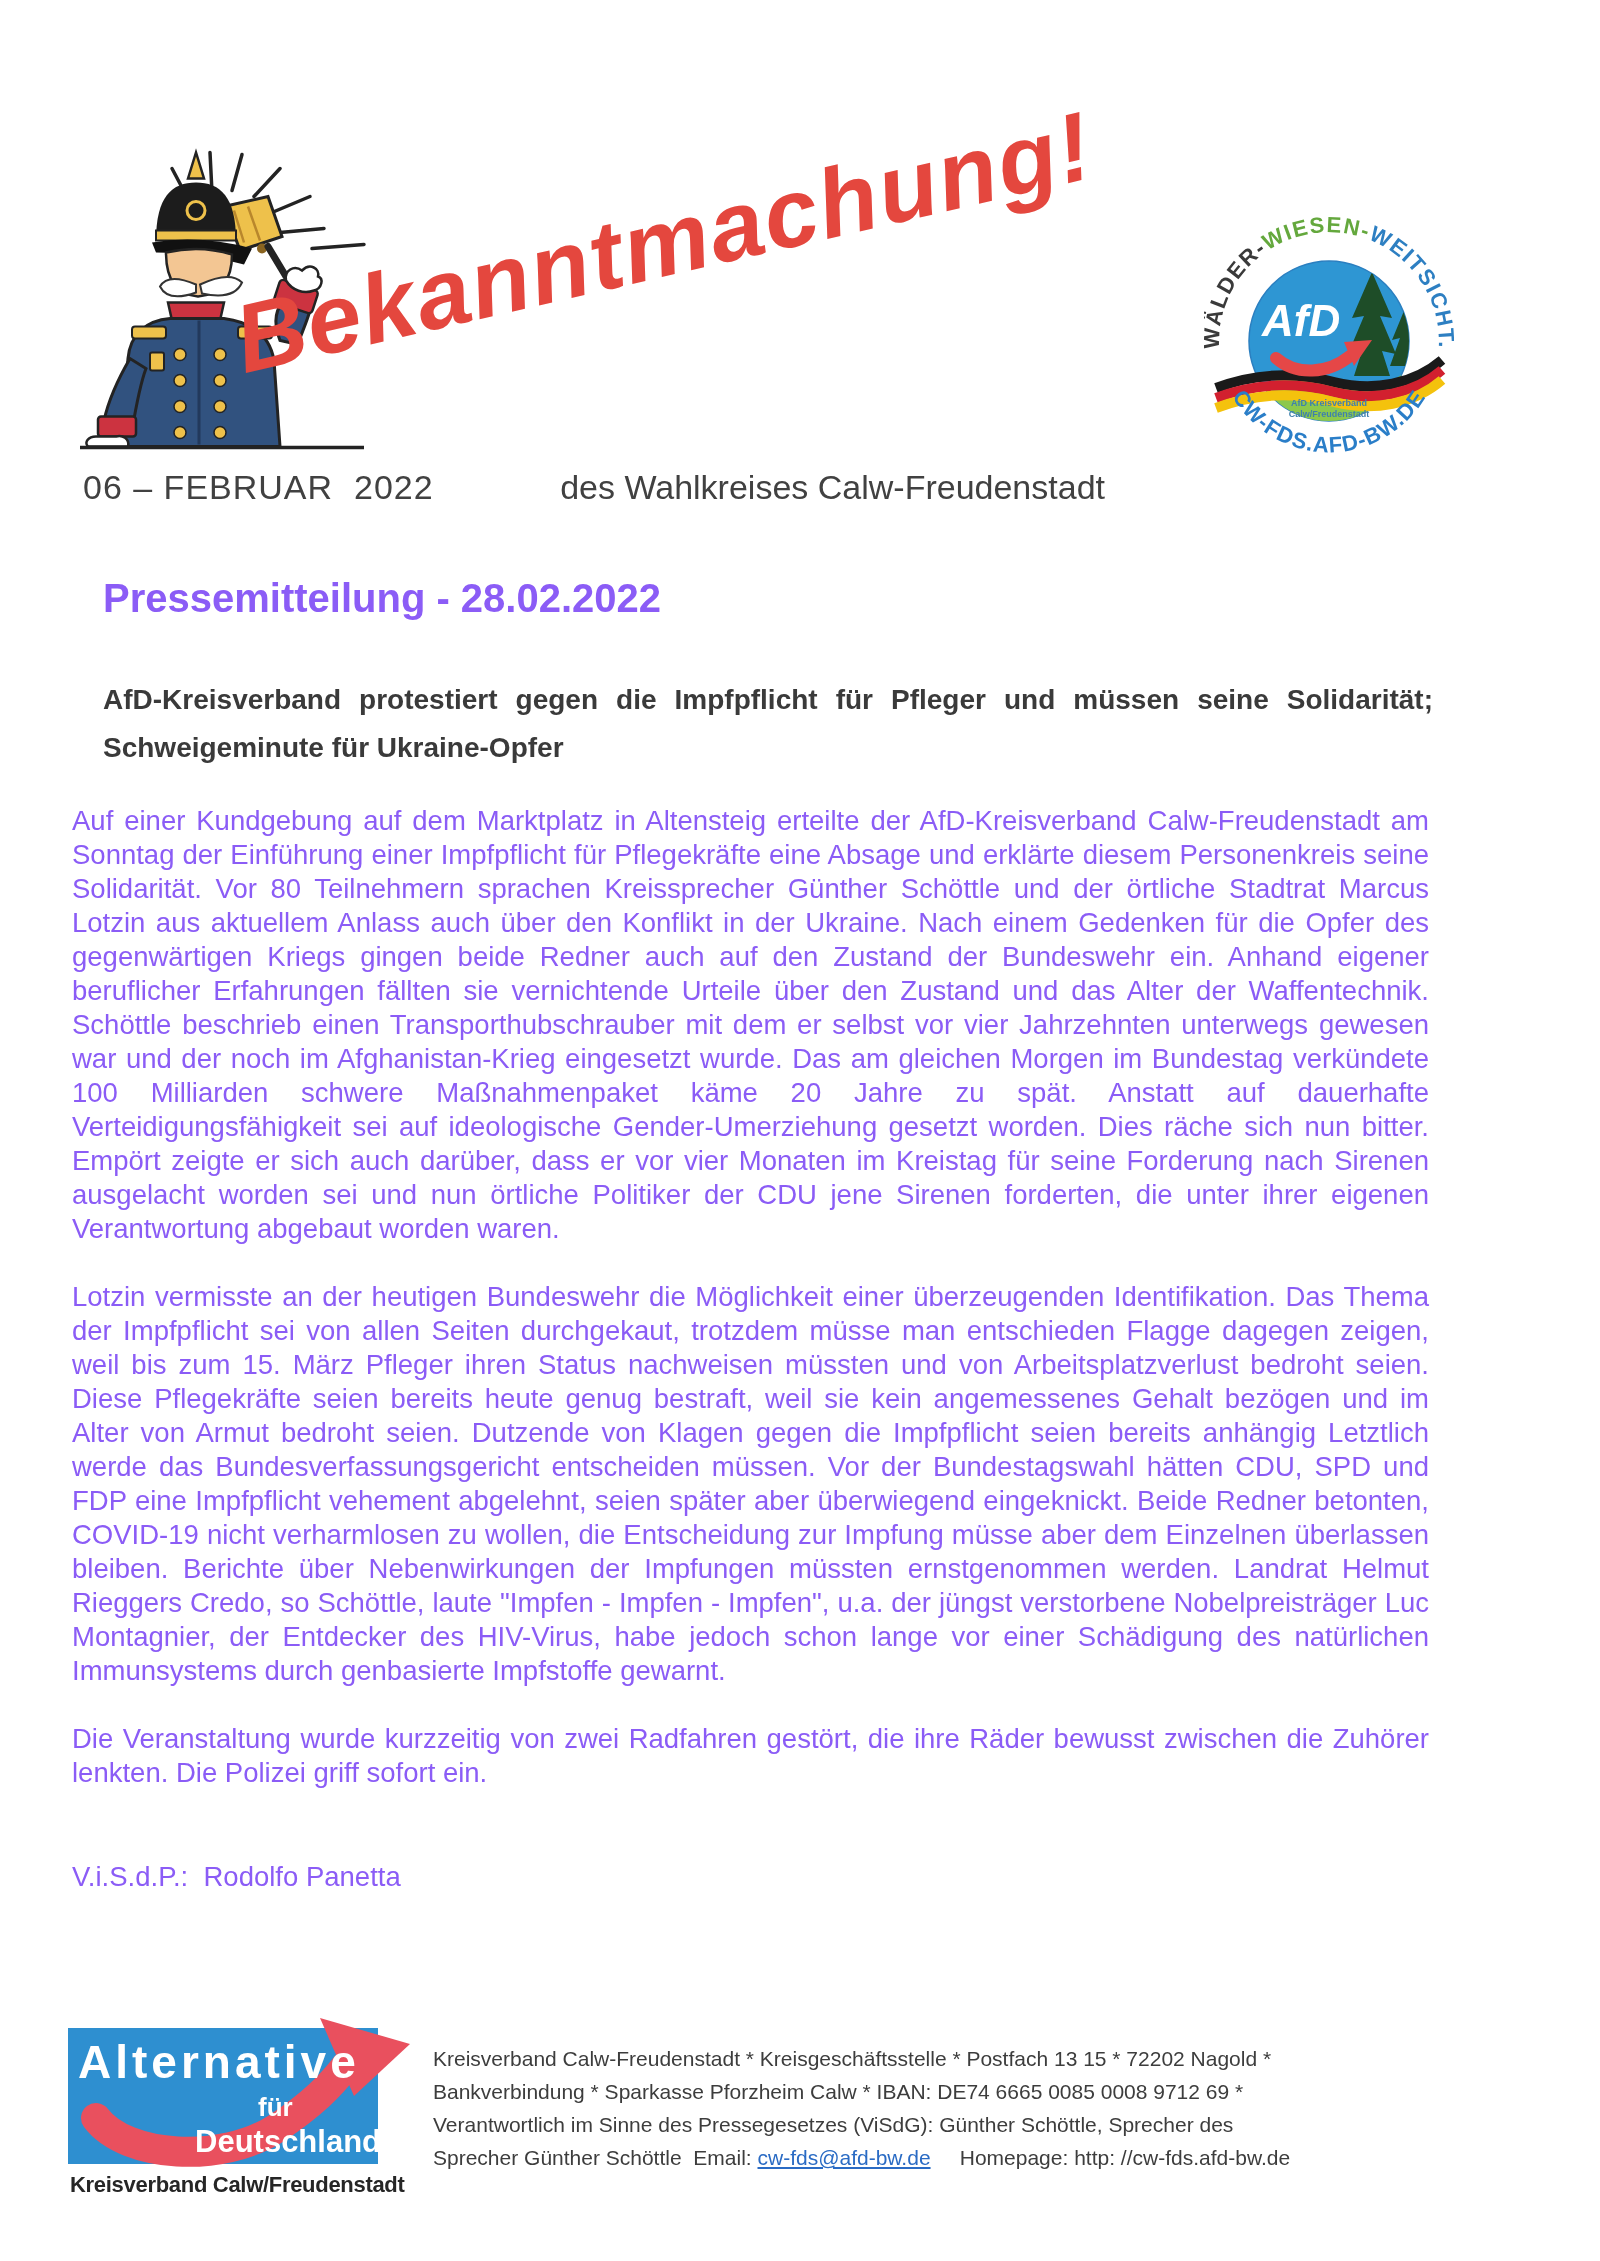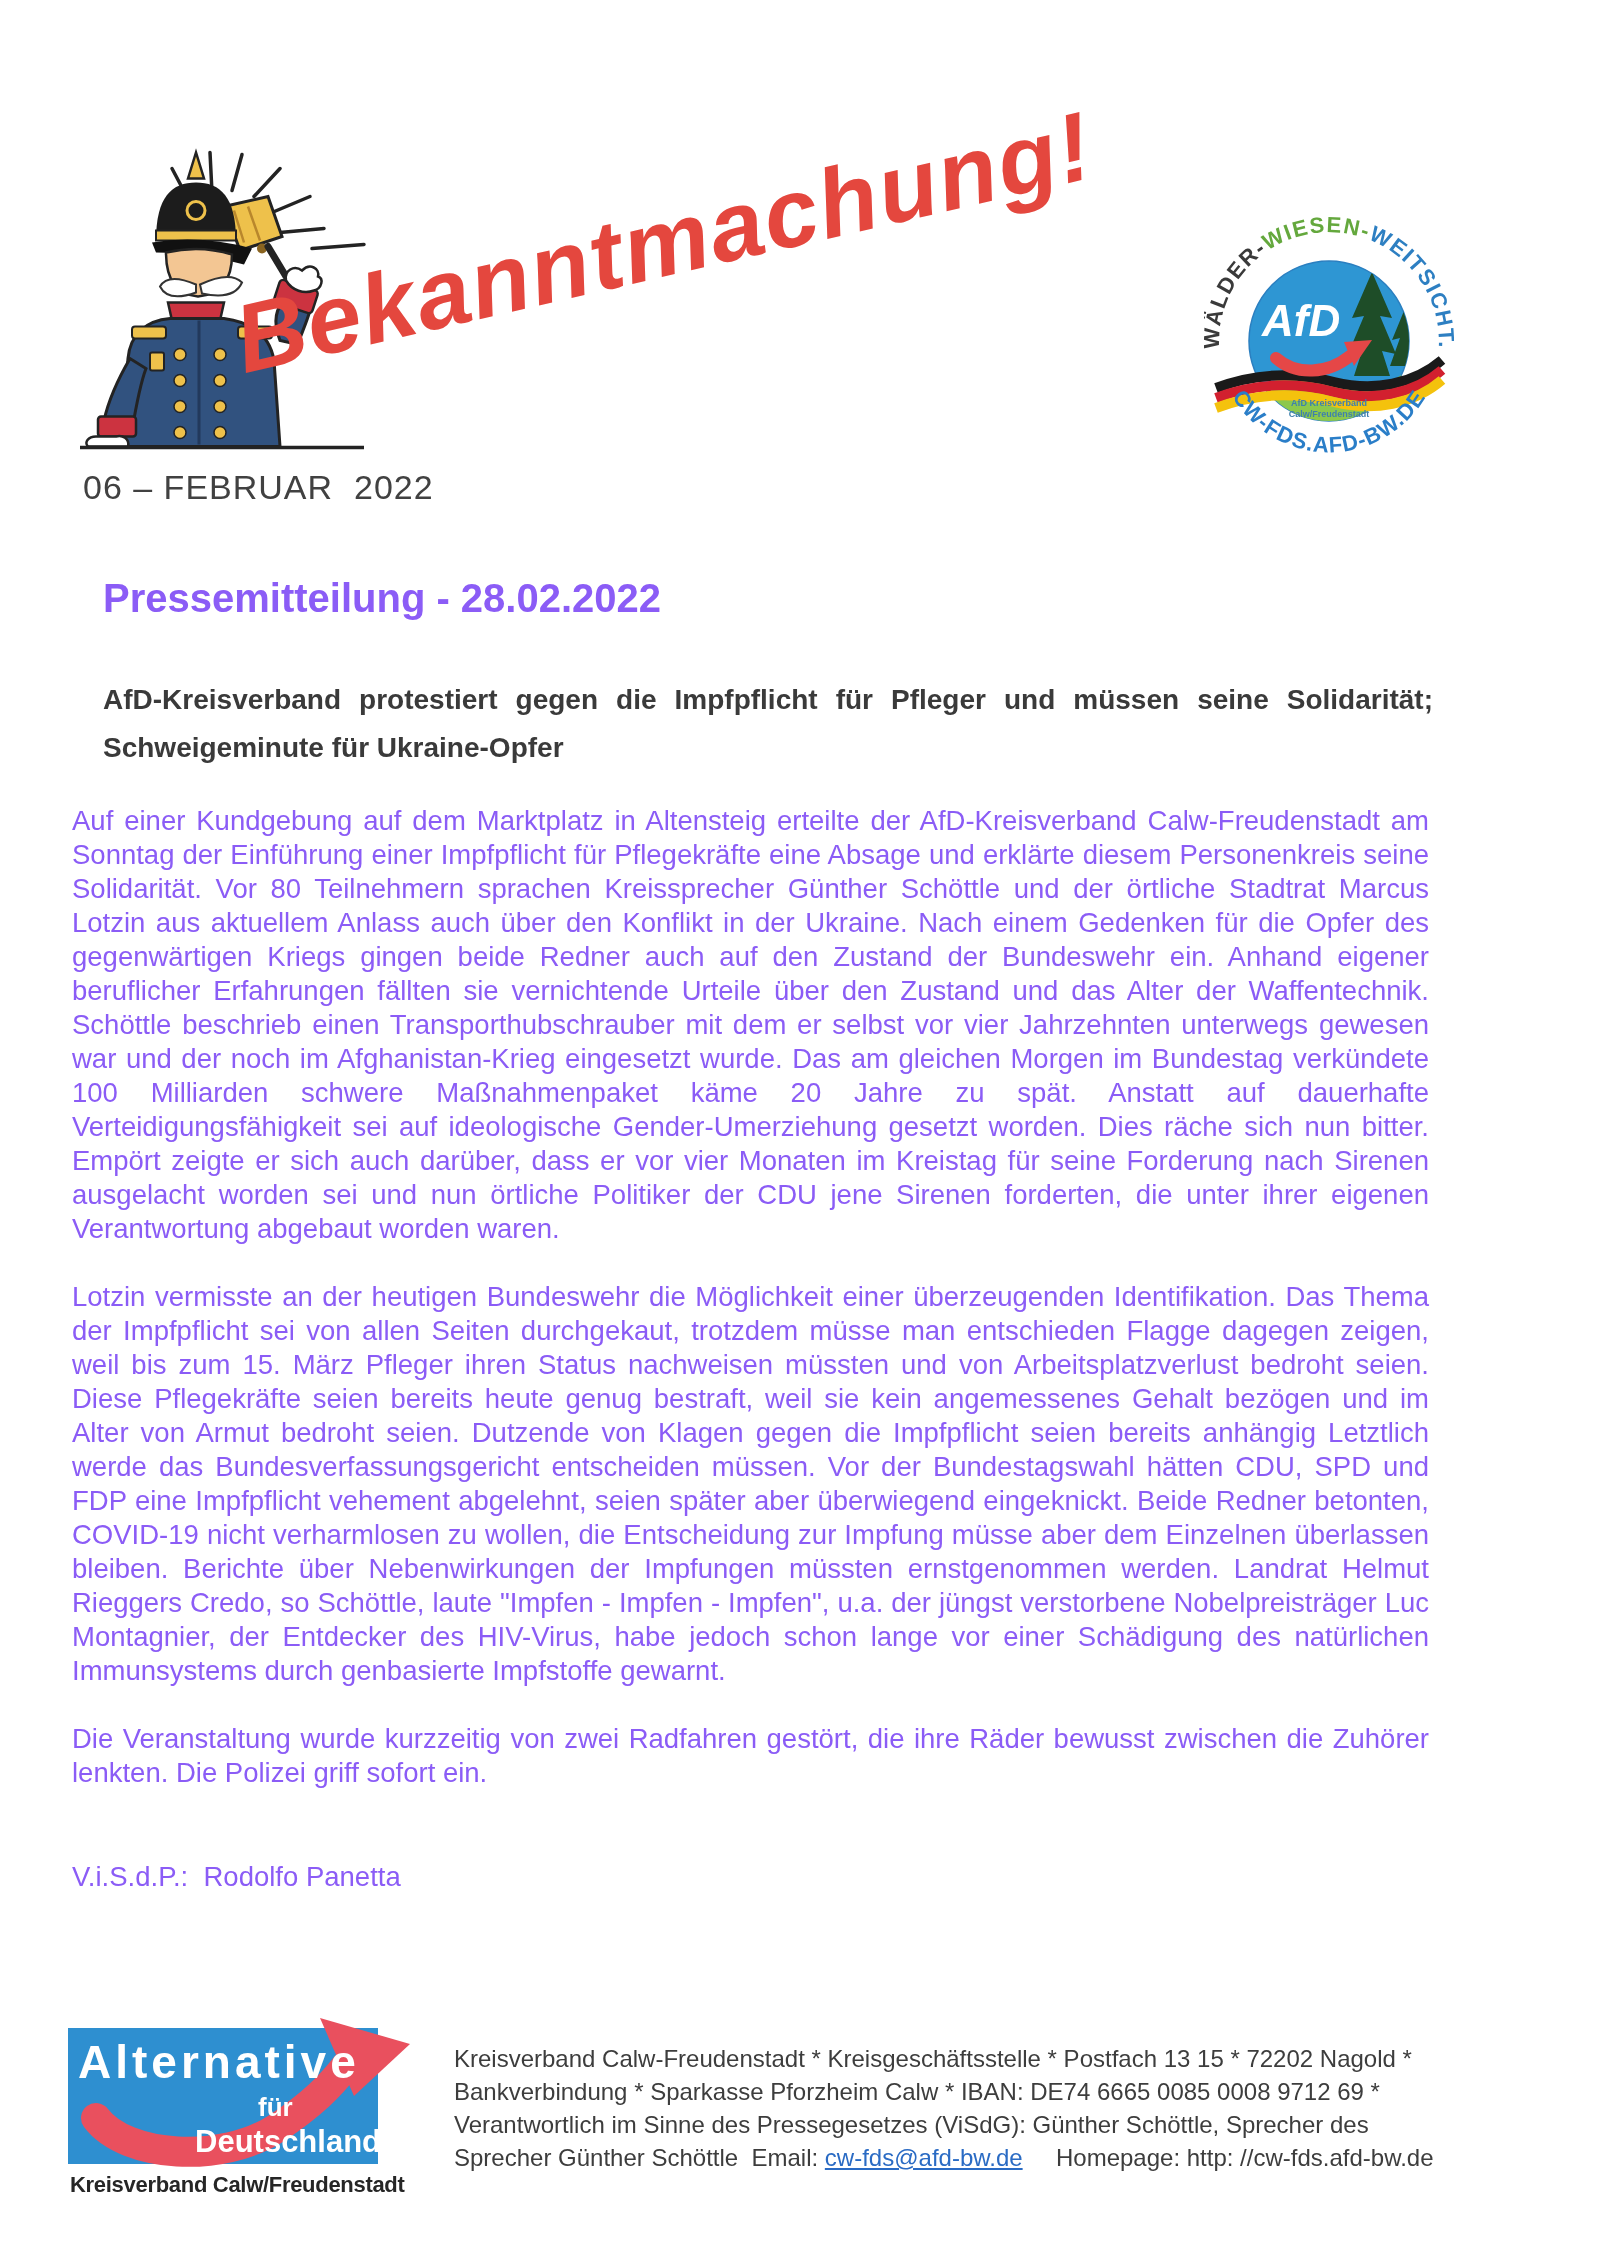--- a/index.html
+++ b/index.html
@@ -27,21 +27,21 @@
     position:absolute;left:103px;top:676px;width:1330px;
     font-size:28px;font-weight:bold;line-height:48px;text-align:justify;color:#3a3a3a;
   }
   
   .bodytext{position:absolute;left:72px;top:804px;width:1357px;font-size:27.5px;line-height:34px;color:#8b5cf6;}
   .bodytext p{margin:0 0 34px 0;text-align:justify;}
   .visdp{margin-top:70px;}
   
   .partylogo{position:absolute;left:62px;top:2004px;width:352px;height:172px;}
   .logocaption{position:absolute;left:70px;top:2172px;font-size:22px;font-weight:bold;letter-spacing:-0.3px;color:#262626;}
-  .contact{position:absolute;left:454px;top:2042px;font-size:24px;line-height:33px;color:#3d3d3d;}
+  .contact{position:absolute;left:433px;top:2042px;font-size:21px;line-height:33px;color:#3d3d3d;}
   .cline{white-space:nowrap;}
   .email{color:#2a6bc4;text-decoration:underline;cursor:pointer;}
 </style>
 </head>
 <body>
 
 <div class="page">
 
   <svg class="crier" viewBox="0 0 300 310" aria-hidden="true">
     <g stroke="#232323" stroke-width="3.5" stroke-linecap="round">
@@ -133,20 +133,21 @@
     </text>
     <text font-size="22" font-weight="bold" letter-spacing="1" fill="#2a7ec8" font-family="Liberation Sans, sans-serif">
       <textPath href="#arcBottom" startOffset="50%" text-anchor="middle">CW-FDS.AFD-BW.DE</textPath>
     </text>
     <text x="125" y="192" text-anchor="middle" font-size="9" font-weight="bold" fill="#3e7fae" font-family="Liberation Sans, sans-serif">AfD Kreisverband</text>
     <text x="125" y="203" text-anchor="middle" font-size="9" font-weight="bold" fill="#3e7fae" font-family="Liberation Sans, sans-serif">Calw/Freudenstadt</text>
   </svg>
 
   <div class="dateline">
     <span class="date-left">06 – FEBRUAR&nbsp; 2022</span>
+    <span class="date-right">des Wahlkreises Calw-Freudenstadt</span>
   </div>
 
   <div class="press">Pressemitteilung - 28.02.2022</div>
 
   <div class="headline">AfD-Kreisverband protestiert gegen die Impfpflicht für Pfleger und müssen seine Solidarität; Schweigeminute für Ukraine-Opfer</div>
 
   <div class="bodytext">
     <p>Auf einer Kundgebung auf dem Marktplatz in Altensteig erteilte der AfD-Kreisverband Calw-Freudenstadt am Sonntag der Einführung einer Impfpflicht für Pflegekräfte eine Absage und erklärte diesem Personenkreis seine Solidarität. Vor 80 Teilnehmern sprachen Kreissprecher Günther Schöttle und der örtliche Stadtrat Marcus Lotzin aus aktuellem Anlass auch über den Konflikt in der Ukraine. Nach einem Gedenken für die Opfer des gegenwärtigen Kriegs gingen beide Redner auch auf den Zustand der Bundeswehr ein. Anhand eigener beruflicher Erfahrungen fällten sie vernichtende Urteile über den Zustand und das Alter der Waffentechnik. Schöttle beschrieb einen Transporthubschrauber mit dem er selbst vor vier Jahrzehnten unterwegs gewesen war und der noch im Afghanistan-Krieg eingesetzt wurde. Das am gleichen Morgen im Bundestag verkündete 100 Milliarden schwere Maßnahmenpaket käme 20 Jahre zu spät. Anstatt auf dauerhafte Verteidigungsfähigkeit sei auf ideologische Gender-Umerziehung gesetzt worden. Dies räche sich nun bitter. Empört zeigte er sich auch darüber, dass er vor vier Monaten im Kreistag für seine Forderung nach Sirenen ausgelacht worden sei und nun örtliche Politiker der CDU jene Sirenen forderten, die unter ihrer eigenen Verantwortung abgebaut worden waren.</p>
     <p>Lotzin vermisste an der heutigen Bundeswehr die Möglichkeit einer überzeugenden Identifikation. Das Thema der Impfpflicht sei von allen Seiten durchgekaut, trotzdem müsse man entschieden Flagge dagegen zeigen, weil bis zum 15. März Pfleger ihren Status nachweisen müssten und von Arbeitsplatzverlust bedroht seien. Diese Pflegekräfte seien bereits heute genug bestraft, weil sie kein angemessenes Gehalt bezögen und im Alter von Armut bedroht seien. Dutzende von Klagen gegen die Impfpflicht seien bereits anhängig Letztlich werde das Bundesverfassungsgericht entscheiden müssen. Vor der Bundestagswahl hätten CDU, SPD und FDP eine Impfpflicht vehement abgelehnt, seien später aber überwiegend eingeknickt. Beide Redner betonten, COVID-19 nicht verharmlosen zu wollen, die Entscheidung zur Impfung müsse aber dem  Einzelnen überlassen bleiben. Berichte über Nebenwirkungen der Impfungen müssten ernstgenommen werden. Landrat Helmut Rieggers Credo, so Schöttle, laute "Impfen - Impfen - Impfen", u.a. der jüngst verstorbene Nobelpreisträger Luc Montagnier, der Entdecker des HIV-Virus, habe jedoch schon lange vor einer Schädigung des natürlichen Immunsystems durch genbasierte Impfstoffe gewarnt.</p>
     <p>Die Veranstaltung wurde kurzzeitig von zwei Radfahren gestört, die ihre Räder bewusst zwischen die Zuhörer lenkten. Die Polizei griff sofort ein.</p>

